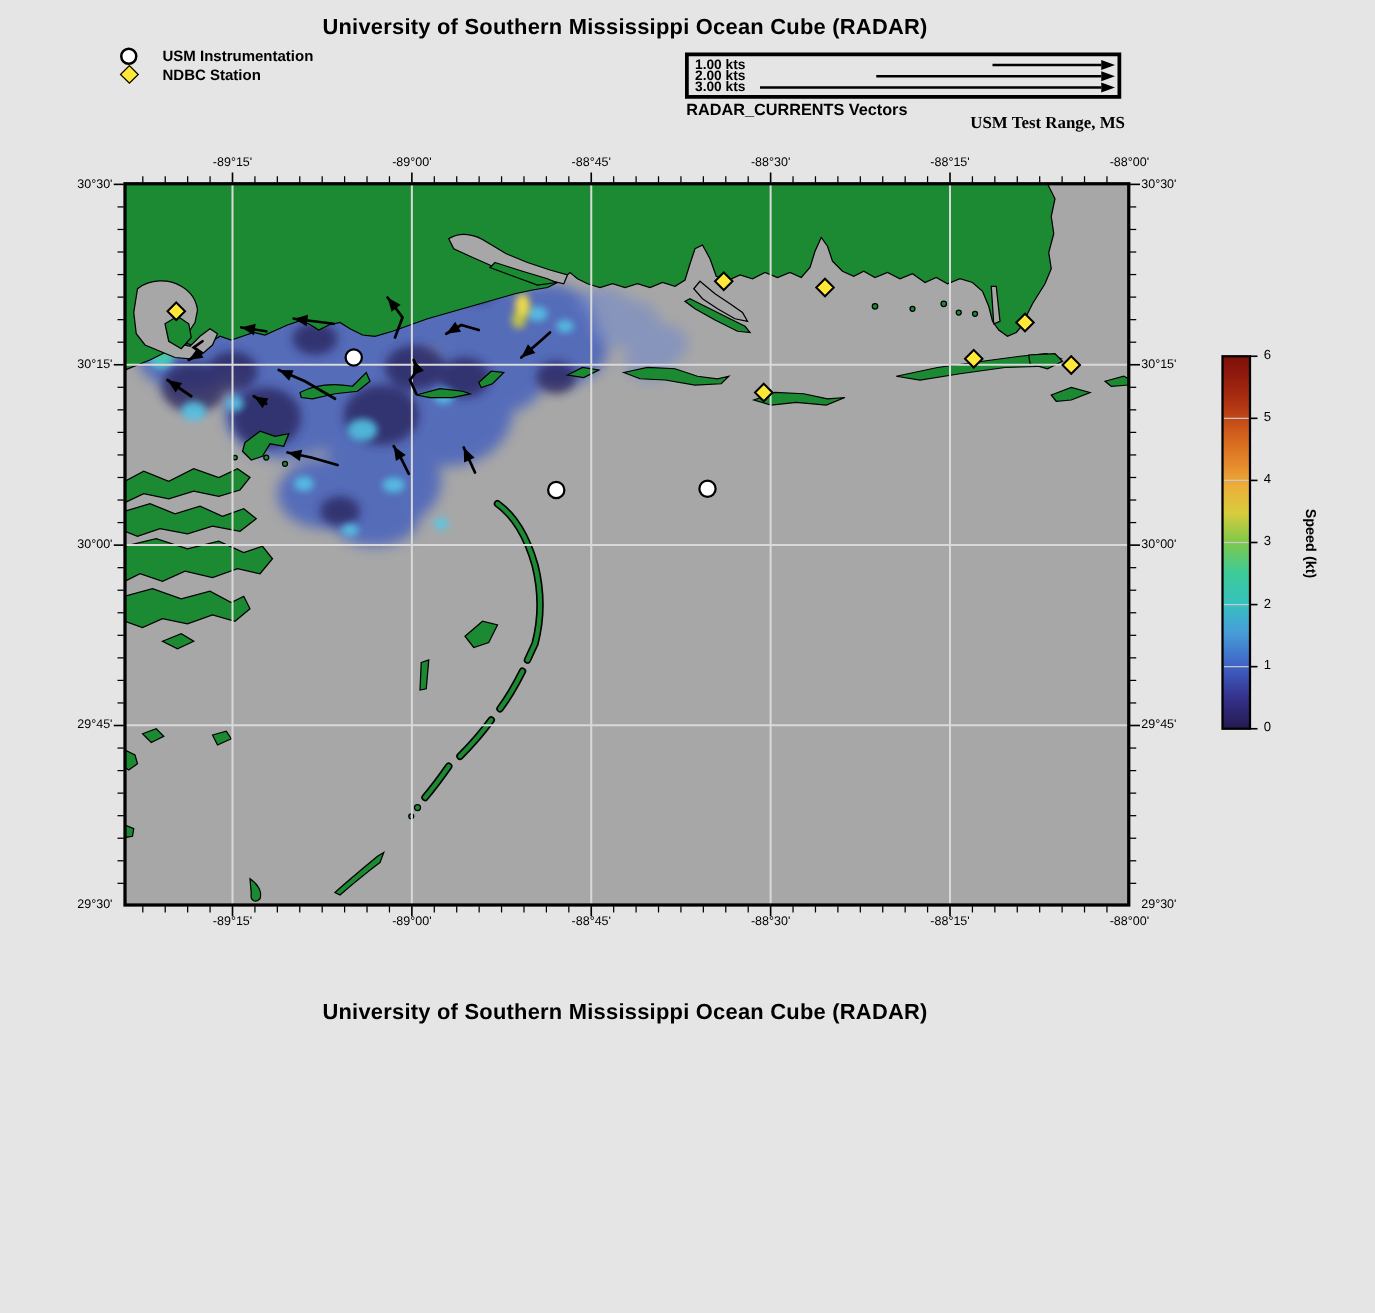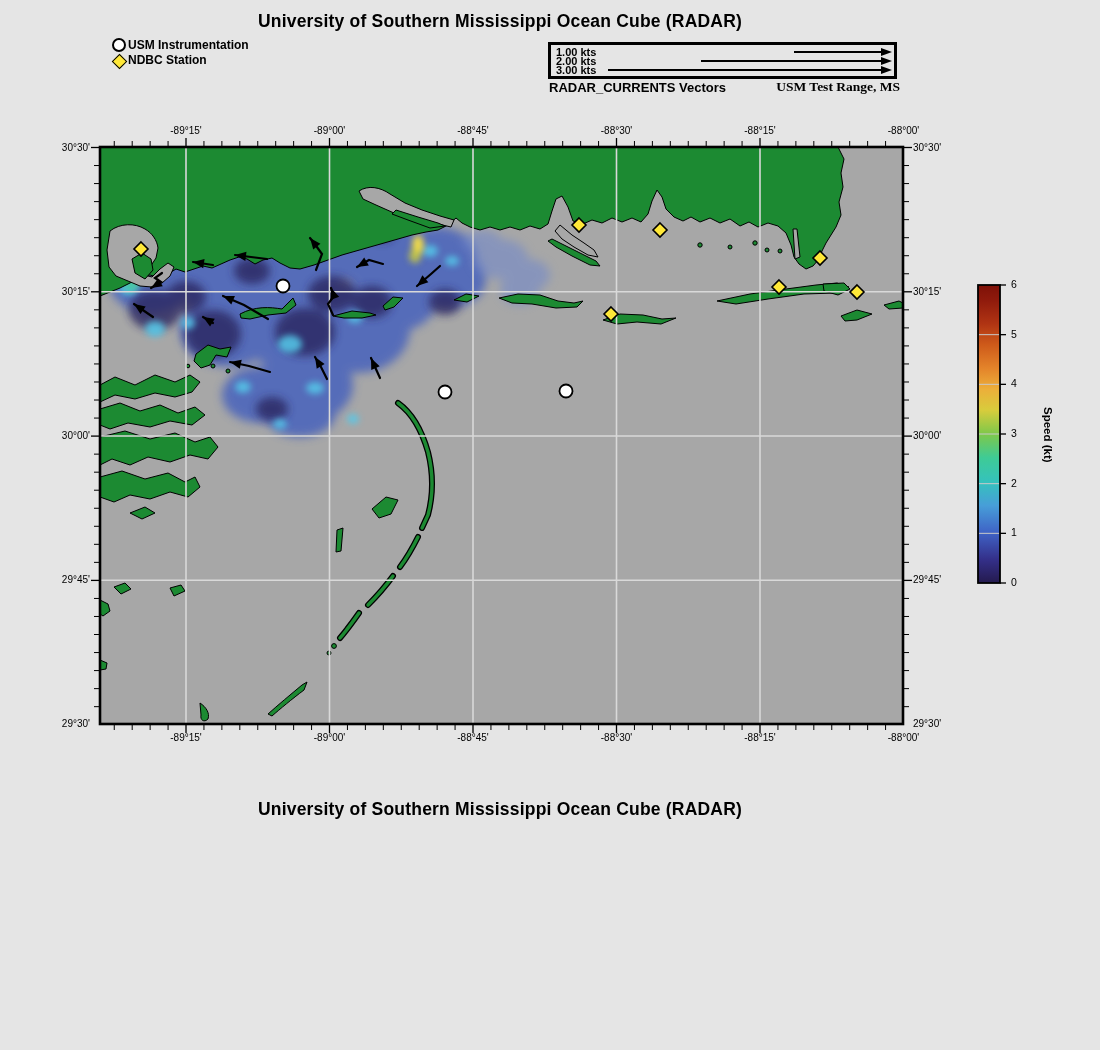--- a/index.html
+++ b/index.html
@@ -4,24 +4,24 @@
 <style>
   html,body{margin:0;padding:0;background:#fff;}
   #canvas{position:relative;width:1100px;height:1050px;background:#e5e5e5;overflow:hidden;
           font-family:"Liberation Sans",sans-serif;color:#000;}
   .abs{position:absolute;}
   .t-main{font-weight:bold;font-size:17.5px;text-align:center;letter-spacing:0.2px;}
   .t-serif{font-family:"Liberation Serif",serif;font-weight:bold;}
   #top-title{left:0;width:1000px;top:11px;}
   #bottom-title{left:0;width:1000px;top:799px;}
   #noaa-line{left:0;width:1000px;top:98px;font-size:16.5px;text-align:center;}
-  #range-label{left:730px;width:170px;top:79px;font-size:13.5px;text-align:right;}
+  #range-label{left:730px;width:170px;top:90px;font-size:13.5px;text-align:right;}
   #vectors-caption{left:549px;top:80px;font-weight:bold;font-size:13px;}
   
-  .lg-row{position:absolute;left:110px;height:15px;display:flex;align-items:flex-end;}
+  .lg-row{position:absolute;left:94px;height:15px;display:flex;align-items:center;gap:18px;}
   .lg-marker{width:18px;display:flex;justify-content:center;align-items:center;}
   .lg-circle{width:10px;height:10px;border:2px solid #000;border-radius:50%;background:#fff;}
   .lg-diamond{width:9px;height:9px;border:1.6px solid #000;background:#ffe838;transform:rotate(45deg);}
   .lg-label{font-weight:bold;font-size:12px;white-space:nowrap;}
   
   #scale-box{left:548px;top:42px;width:343px;height:31px;border:3px solid #000;}
   .s-label{position:absolute;left:5px;font-weight:bold;font-size:11px;line-height:10px;}
   .s-line{position:absolute;height:1.6px;background:#000;right:13px;}
   .s-head{position:absolute;right:2px;width:0;height:0;border-left:11px solid #000;
           border-top:4.5px solid transparent;border-bottom:4.5px solid transparent;}

